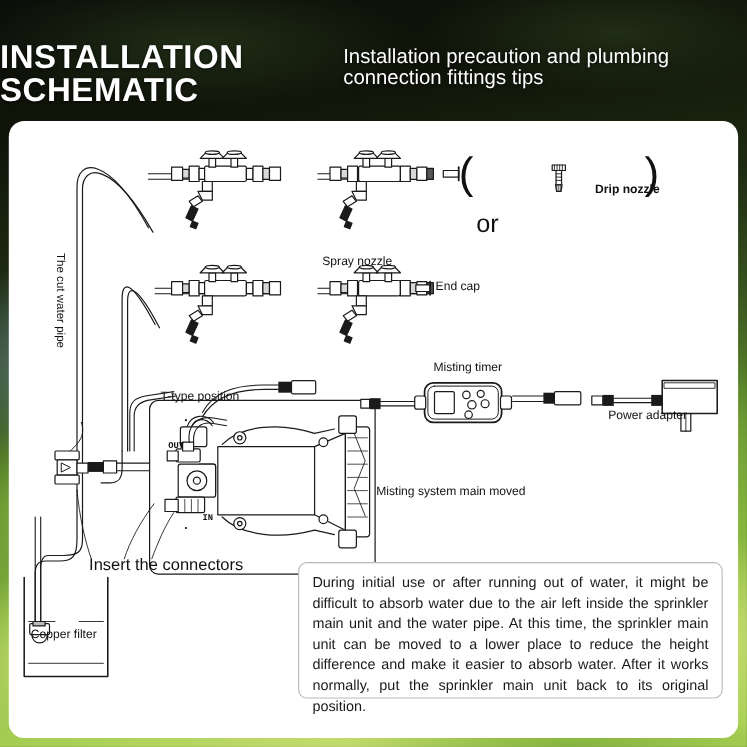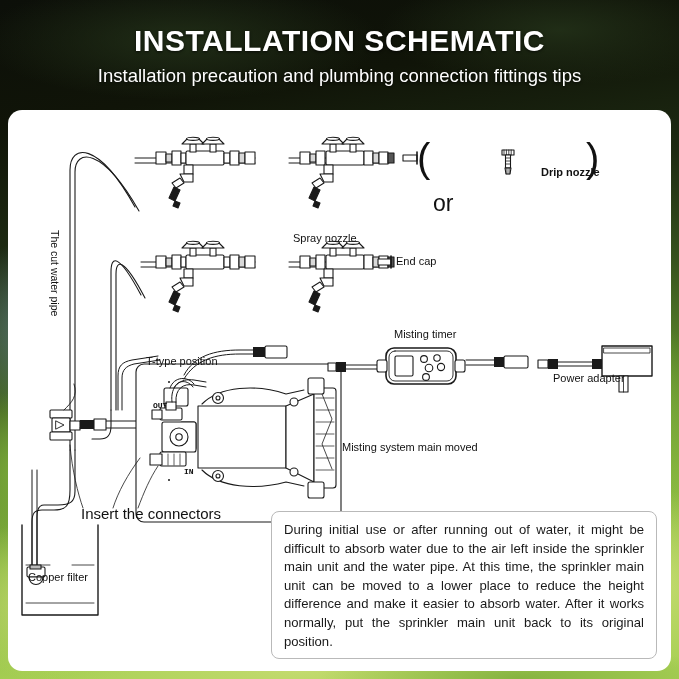--- a/index.html
+++ b/index.html
@@ -5,31 +5,31 @@
   html,body{margin:0;padding:0;}
   body{
     width:679px;height:679px;overflow:hidden;
     font-family:"Liberation Sans", sans-serif;
     position:relative;background:#0a0d08;
   }
   
   #bg{position:absolute;inset:0;z-index:0;}
   
   #header{position:absolute;left:0;top:0;width:679px;height:110px;z-index:3;
-          display:flex;flex-direction:column;align-items:center;justify-content:flex-start;}
+          display:flex;flex-direction:row;align-items:center;justify-content:flex-start;}
   #title{margin-top:26px;color:#ffffff;font-size:30px;font-weight:bold;
          letter-spacing:.5px;line-height:1;text-shadow:0 1px 3px rgba(0,0,0,.7);}
   #subtitle{margin-top:11px;color:#ffffff;font-size:18.5px;font-weight:normal;
             line-height:1;text-shadow:0 1px 3px rgba(0,0,0,.7);}
   
   #card{position:absolute;left:8px;top:110px;width:663px;height:561px;
         background:#fff;border-radius:14px;z-index:2;overflow:hidden;}
   #diagram{position:absolute;left:0;top:0;}
   
-  #note{position:absolute;left:263px;top:401px;width:386px;height:148px;
+  #note{position:absolute;left:263px;top:401px;width:386px;height:124px;
         border:1px solid #b9b9b9;border-radius:8px;background:#fff;
         box-sizing:border-box;padding:9px 12px 0 12px;}
   #note p{margin:0;font-size:13.1px;line-height:18.6px;color:#1a1a1a;
           text-align:justify;text-justify:inter-word;}
   .lbl{position:absolute;font-size:11px;color:#111;white-space:nowrap;}
   .lbl-lg{position:absolute;font-size:15px;color:#111;white-space:nowrap;}
   .lbl-vert{position:absolute;font-size:10.5px;color:#111;white-space:nowrap;
             transform:rotate(90deg);transform-origin:0 0;}
   .orparen{position:absolute;font-size:40px;color:#111;font-weight:normal;line-height:1;}
   .ortxt{position:absolute;font-size:23px;color:#111;line-height:1;margin-top:44px;}

